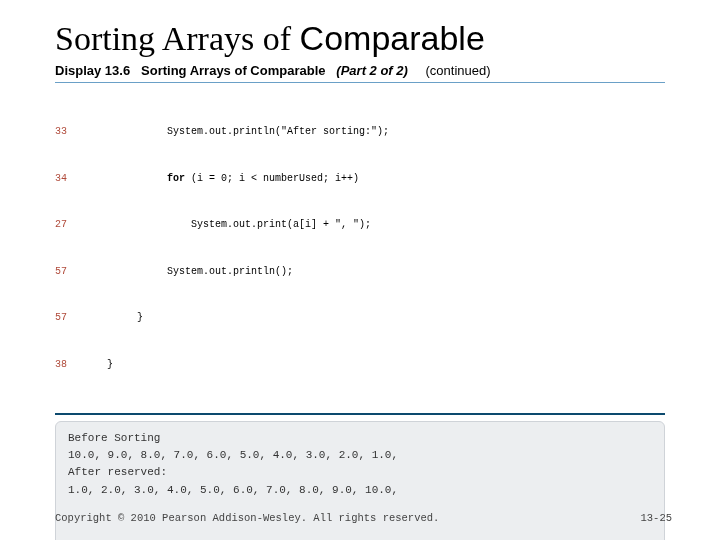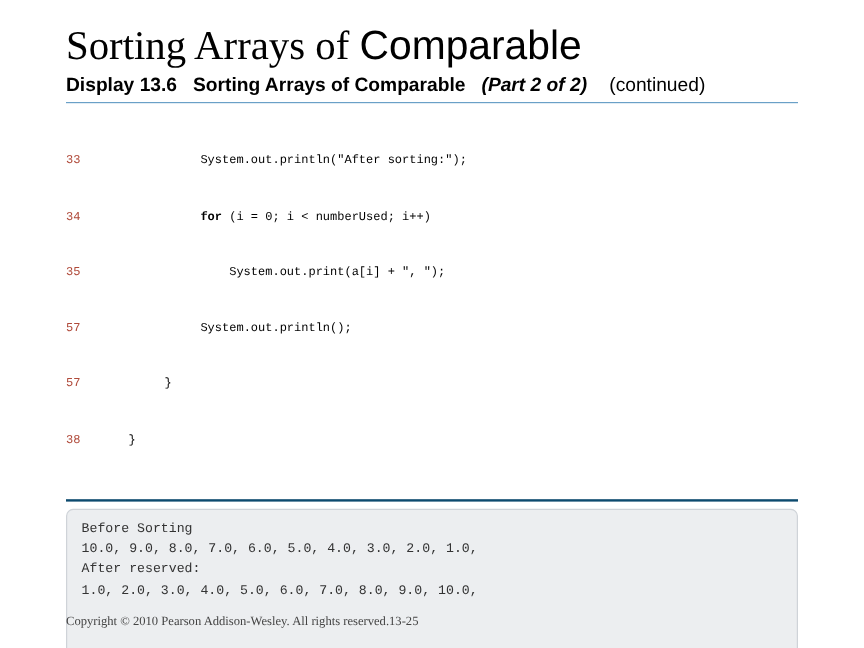--- a/index.html
+++ b/index.html
@@ -19,21 +19,21 @@
     font-weight: normal;
     color: #000;
     margin-bottom: 6px;
     line-height: 1.1;
   }
   .title .mono {
     font-family: Liberation Sans, sans-serif;
   }
   .display-header {
     font-family: Arial, Helvetica, sans-serif;
-    font-size: 16px;
+    font-size: 13px;
     color: #000;
     padding-bottom: 4px;
     border-bottom: 1px solid #6aa0c7;
     margin-bottom: 8px;
   }
   .display-header .dnum { font-weight: bold; }
   .display-header .dtitle { font-weight: bold; }
   .display-header .dpart { font-style: italic; font-weight: bold; }
   .display-header .dcont { font-weight: normal; margin-left: 14px; }
   .code-block {
@@ -72,22 +72,22 @@
     line-height: 1.55;
     color: #333;
     white-space: pre;
   }
   .footer {
     position: absolute;
     bottom: 16px;
     left: 55px;
     right: 48px;
     display: flex;
-    justify-content: flex-start;
-    font-family: Liberation Serif, serif;
+    justify-content: space-between;
+    font-family: Liberation Mono, monospace;
     font-size: 10.5px;
     color: #444;
   }
 </style>
 </head>
 <body>
 
 <div class="slide">
 
   <h1 class="title">
@@ -99,21 +99,21 @@
     <span>&nbsp;</span>
     <span class="dtitle">Sorting Arrays of Comparable</span>
     <span>&nbsp;</span>
     <span class="dpart">(Part 2 of 2)</span>
     <span class="dcont">(continued)</span>
   </div>
 
   <div class="code-block">
     <div class="code-line"><span class="ln">33</span><span class="code-text"><span>            </span><span>System.out.println("After sorting:");</span></span></div>
     <div class="code-line"><span class="ln">34</span><span class="code-text"><span>            </span><span class="kw">for</span><span> (i = 0; i &lt; numberUsed; i++)</span></span></div>
-    <div class="code-line"><span class="ln">35</span><span class="code-text"><span>                </span><span>System.out.print(a[i] + ", ");</span></span></div>
+    <div class="code-line"><span class="ln">27</span><span class="code-text"><span>                </span><span>System.out.print(a[i] + ", ");</span></span></div>
     <div class="code-line"><span class="ln">57</span><span class="code-text"><span>            </span><span>System.out.println();</span></span></div>
     <div class="code-line"><span class="ln">57</span><span class="code-text"><span>       </span><span>}</span></span></div>
     <div class="code-line"><span class="ln">38</span><span class="code-text"><span>  </span><span>}</span></span></div>
   </div>
 
 
   <div class="sample-box"><span>Before Sorting</span>
 <span>10.0, 9.0, 8.0, 7.0, 6.0, 5.0, 4.0, 3.0, 2.0, 1.0,</span>
 <span>After reserved:</span>
 <span>1.0, 2.0, 3.0, 4.0, 5.0, 6.0, 7.0, 8.0, 9.0, 10.0,</span>

